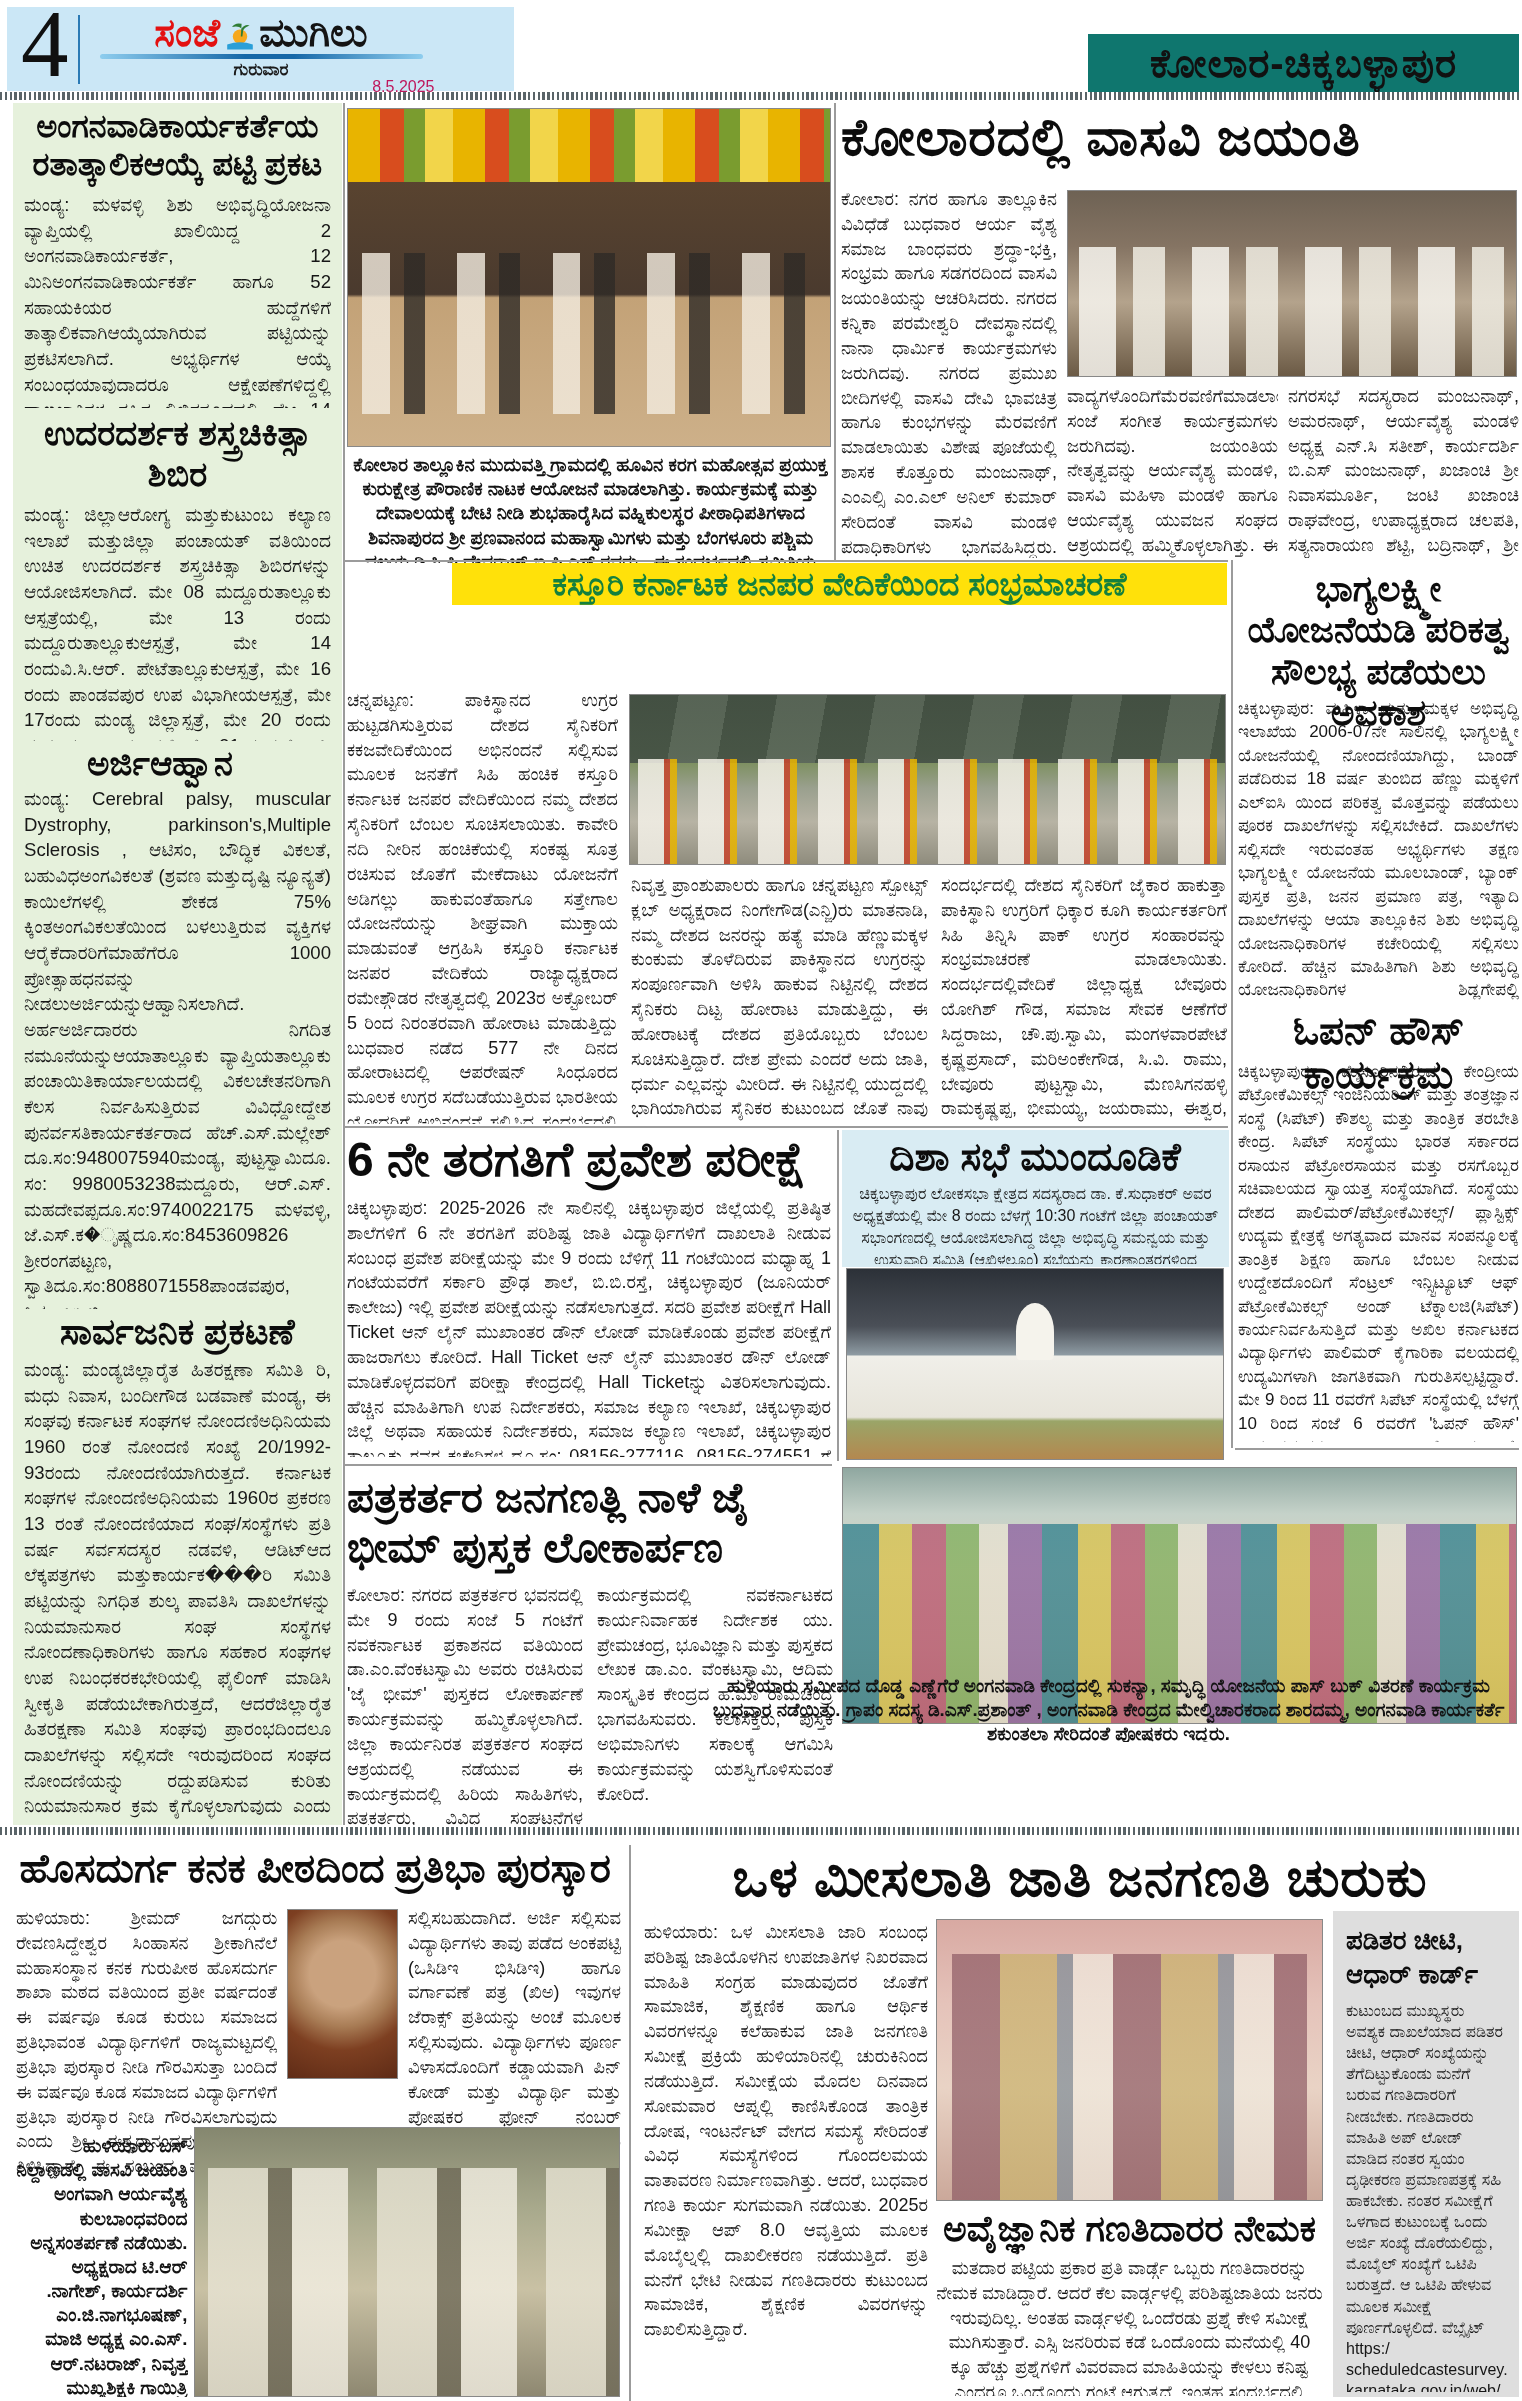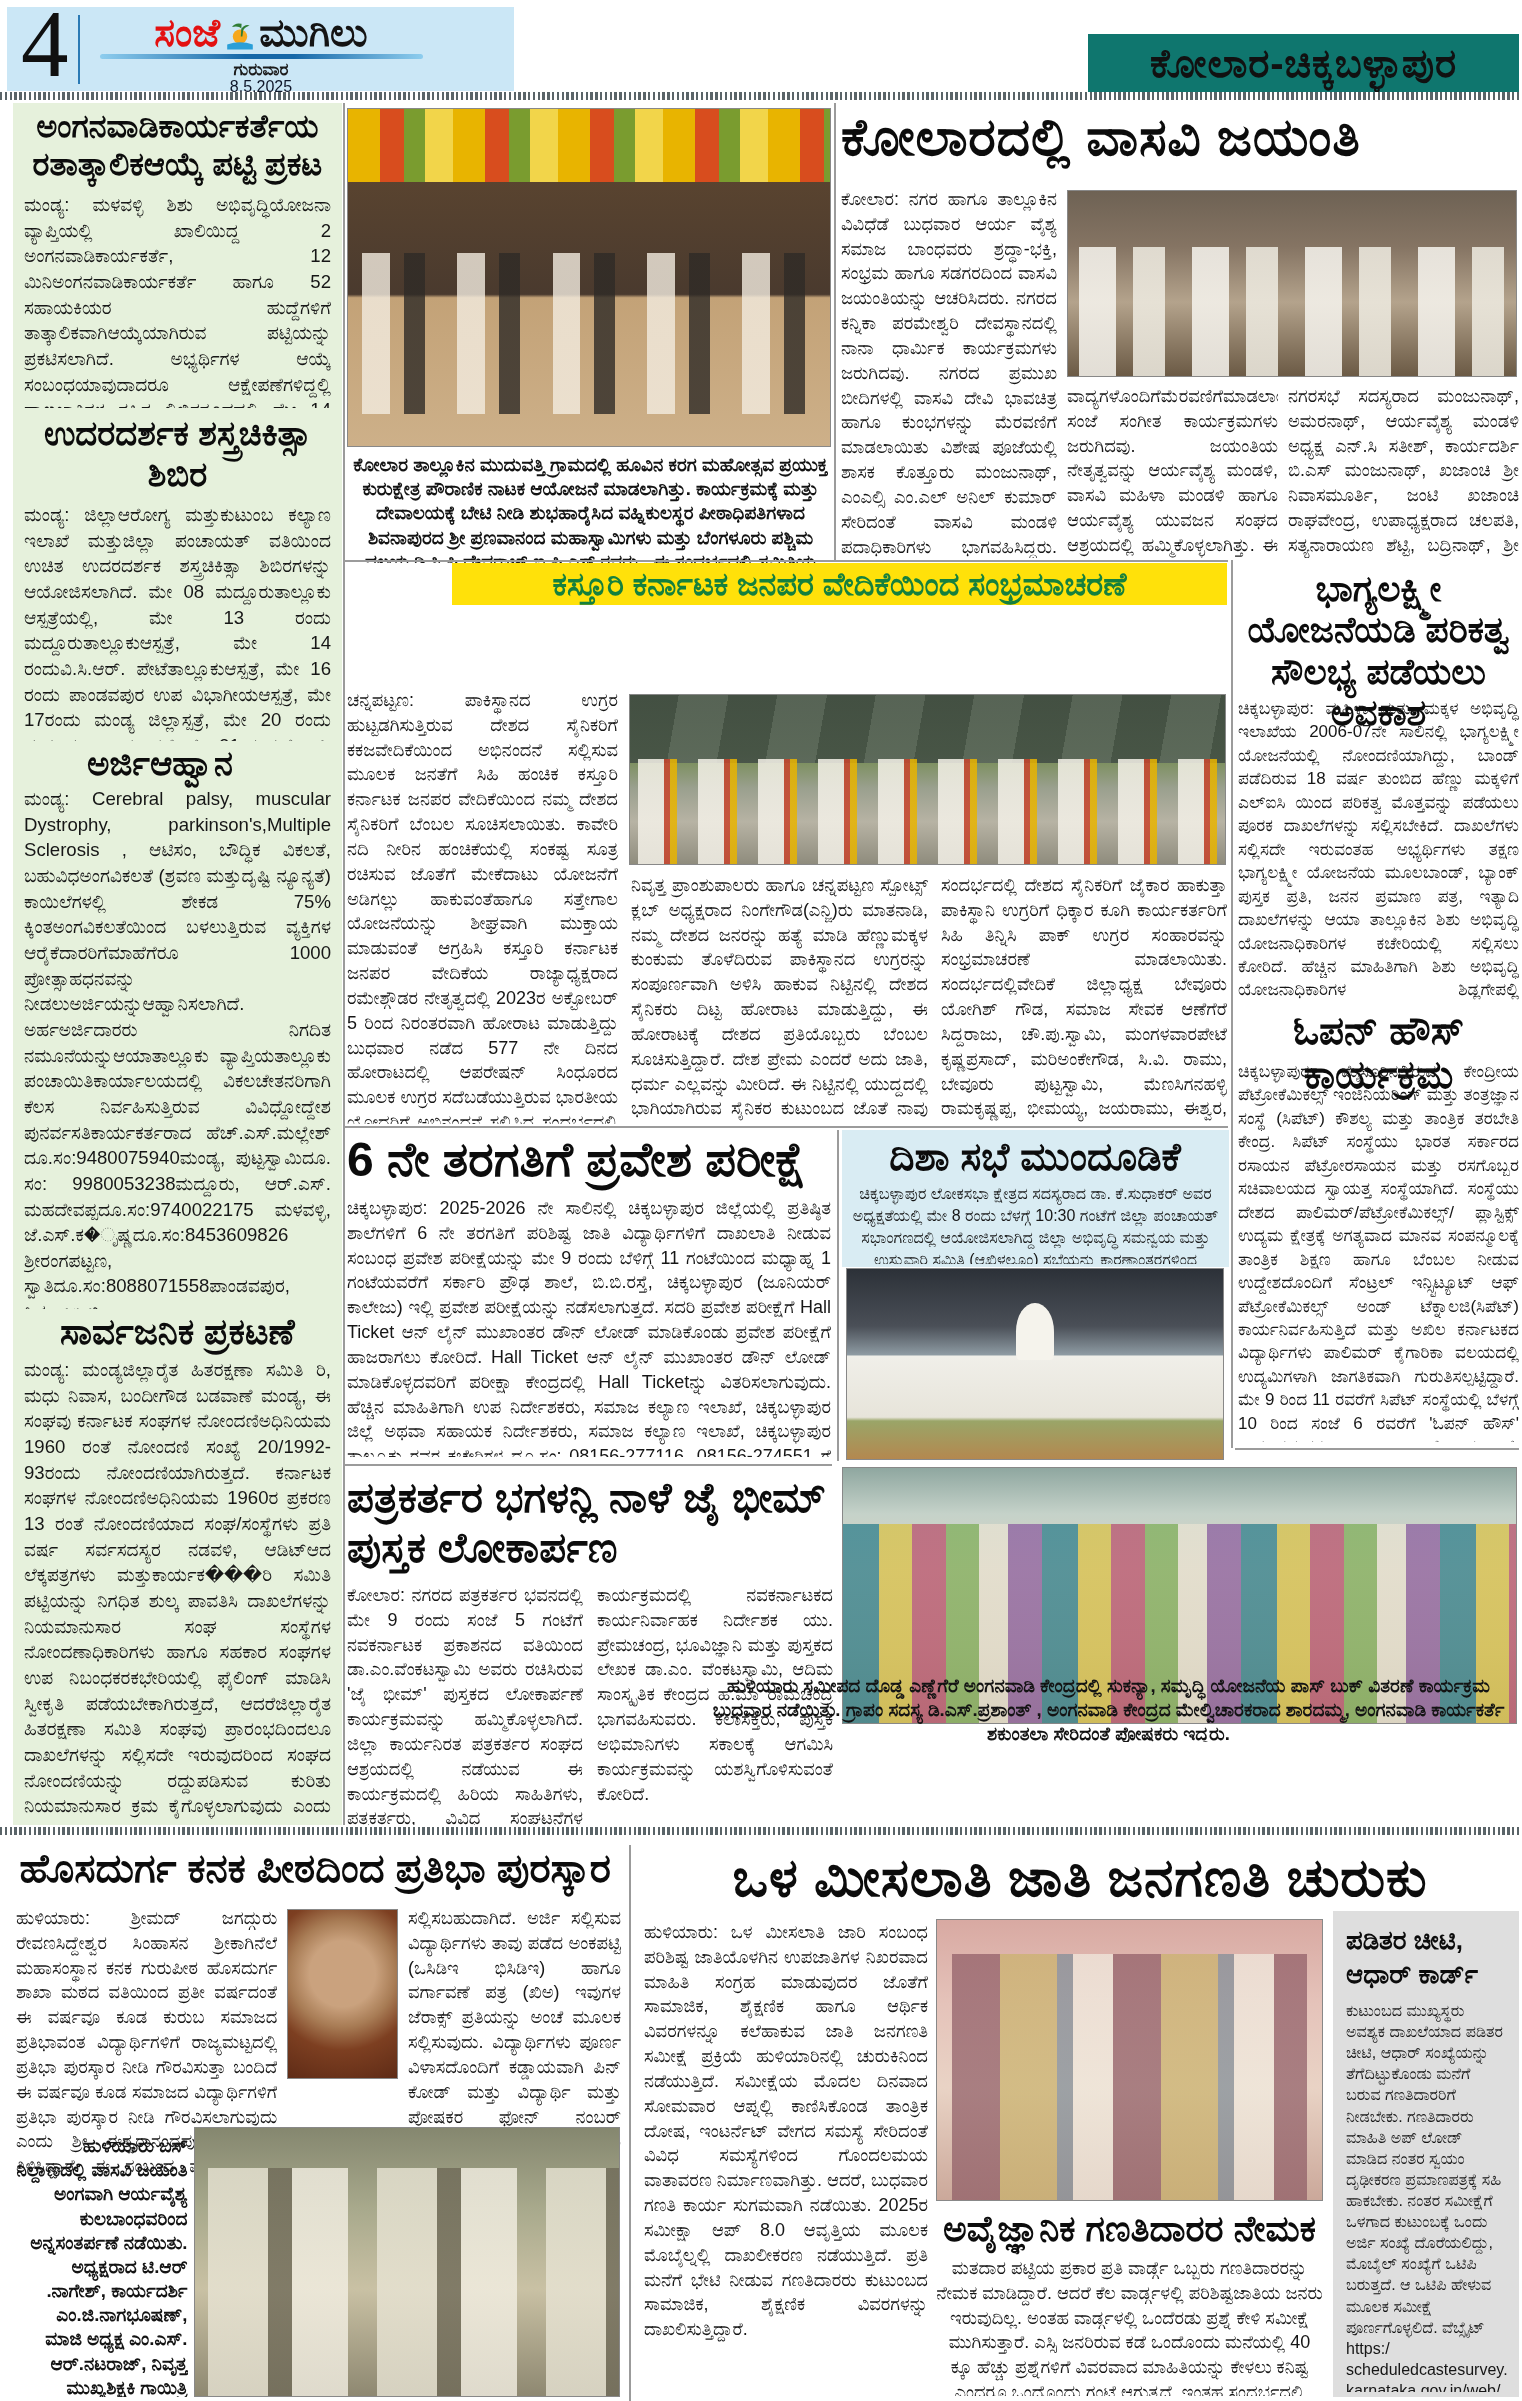--- a/index.html
+++ b/index.html
@@ -66,21 +66,21 @@
         <svg width="32" height="32" viewBox="0 0 40 40">
           <circle cx="20" cy="22" r="9" fill="#f6a81c"></circle>
           <path d="M4 32 Q20 26 36 32 L36 38 L4 38 Z" fill="#2a9fd8"></path>
           <path d="M22 6 Q14 4 10 10 Q18 8 22 12 Q26 6 32 8 Q26 10 24 14 L23 22 L21 22 Z" fill="#2f7d34"></path>
         </svg>
       </span>
       <span class="logo-black" style="font-size:39px;font-weight:bold;">ಮುಗಿಲು</span>
     </div>
     <div class="abs logo-underline" style="left:93px;top:47px;width:323px;height:5.6px;"></div>
     <div class="abs center" style="left:81px;top:53px;width:347px;font-size:17px;font-weight:bold;color:#1b1b1b;">ಗುರುವಾರ</div>
-    <div class="abs center" style="left:81px;top:71px;width:347px;font-size:16px;color:#0f172a;">8.5.2025</div>
+    <div class="abs center" style="left:81px;top:71px;width:347px;font-size:16px;color:#be185d;text-align:right;">8.5.2025</div>
   </div>
 
   <div class="abs regionbox center" style="left:1088px;top:34px;width:431px;height:58px;">
     <span style="font-size:40px;font-weight:bold;line-height:58px;letter-spacing:0.8px;">ಕೋಲಾರ-ಚಿಕ್ಕಬಳ್ಳಾಪುರ</span>
   </div>
 
   <div class="abs hatch" style="left:0;top:92px;width:1523px;height:8px;"></div>
 
   <div class="abs greencol" style="left:13px;top:103px;width:329px;height:1722px;"></div>
 
@@ -139,21 +139,21 @@
   <div class="abs vline" style="left:837px;top:1130px;width:1.6px;height:331px;"></div>
 
   <div class="abs panel-blue" style="left:842px;top:1130px;width:387px;height:137px;"></div>
   <div class="abs hl center" style="left:846px;top:1135px;width:378px;font-size:39px;">ದಿಶಾ ಸಭೆ ಮುಂದೂಡಿಕೆ</div>
   <div class="abs body-txt center" style="left:849px;top:1183px;width:373px;height:81px;font-size:16px;text-align:center;">ಚಿಕ್ಕಬಳ್ಳಾಪುರ ಲೋಕಸಭಾ ಕ್ಷೇತ್ರದ ಸದಸ್ಯರಾದ ಡಾ. ಕೆ.ಸುಧಾಕರ್ ಅವರ ಅಧ್ಯಕ್ಷತೆಯಲ್ಲಿ ಮೇ 8 ರಂದು ಬೆಳಗ್ಗೆ 10:30 ಗಂಟೆಗೆ ಜಿಲ್ಲಾ ಪಂಚಾಯತ್ ಸಭಾಂಗಣದಲ್ಲಿ ಆಯೋಜಿಸಲಾಗಿದ್ದ ಜಿಲ್ಲಾ ಅಭಿವೃದ್ಧಿ ಸಮನ್ವಯ ಮತ್ತು ಉಸ್ತುವಾರಿ ಸಮಿತಿ (ಆಖಿಳಲೂಂ) ಸಭೆಯನ್ನು ಕಾರಣಾಂತರಗಳಿಂದ ಮುಂದೂಡಲಾಗಿದೆ ಎಂದು ಜಿಲ್ಲಾ ಪಂಚಾಯತ್ ಮುಖ್ಯ ಕಾರ್ಯನಿರ್ವಹಣಾಧಿಕಾರಿ ಪ್ರಕಾಶ್ ಜಿ.ಟಿ. ನಿಟ್ಟಾಲಿ ರವರು ಪ್ರಕಟಣೆಯಲ್ಲಿ ತಿಳಿಸಿದ್ದಾರೆ.</div>
   <div class="abs photo ph-zp" style="left:846px;top:1268px;width:378px;height:192px;border:0.8px solid #888;">
       <div class="dome"></div>
     </div>
 
   <div class="abs hline" style="left:345px;top:1464px;width:487px;height:1.6px;"></div>
-  <div class="abs hl" style="left:347px;top:1473px;width:486px;font-size:42px;line-height:1.18;">ಪತ್ರಕರ್ತರ ಭಗಳನ್ಲಿ ನಾಳೆ ಜೈ ಭೀಮ್ ಪುಸ್ತಕ ಲೋಕಾರ್ಪಣ</div>
+  <div class="abs hl" style="left:347px;top:1473px;width:486px;font-size:42px;line-height:1.18;">ಪತ್ರಕರ್ತರ ಜನಗಣತ್ಲಿ ನಾಳೆ ಜೈ ಭೀಮ್ ಪುಸ್ತಕ ಲೋಕಾರ್ಪಣ</div>
   <div class="abs body-txt" style="left:347px;top:1583px;width:236px;height:242px;font-size:18px;">ಕೋಲಾರ: ನಗರದ ಪತ್ರಕರ್ತರ ಭವನದಲ್ಲಿ ಮೇ 9 ರಂದು ಸಂಜೆ 5 ಗಂಟೆಗೆ ನವಕರ್ನಾಟಕ ಪ್ರಕಾಶನದ ವತಿಯಿಂದ ಡಾ.ಎಂ.ವೆಂಕಟಸ್ವಾಮಿ ಅವರು ರಚಿಸಿರುವ 'ಜೈ ಭೀಮ್' ಪುಸ್ತಕದ ಲೋಕಾರ್ಪಣೆ ಕಾರ್ಯಕ್ರಮವನ್ನು ಹಮ್ಮಿಕೊಳ್ಳಲಾಗಿದೆ. ಜಿಲ್ಲಾ ಕಾರ್ಯನಿರತ ಪತ್ರಕರ್ತರ ಸಂಘದ ಆಶ್ರಯದಲ್ಲಿ ನಡೆಯುವ ಈ ಕಾರ್ಯಕ್ರಮದಲ್ಲಿ ಹಿರಿಯ ಸಾಹಿತಿಗಳು, ಪತ್ರಕರ್ತರು, ವಿವಿಧ ಸಂಘಟನೆಗಳ ಮುಖಂಡರು ಪಾಲ್ಗೊಳ್ಳಲಿದ್ದಾರೆ. ಪುಸ್ತಕದ ಕುರಿತು ವಿಚಾರ ಸಂಕಿರಣ ನಡೆಯಲಿದೆ.</div>
   <div class="abs body-txt" style="left:597px;top:1583px;width:236px;height:242px;font-size:18px;">ಕಾರ್ಯಕ್ರಮದಲ್ಲಿ ನವಕರ್ನಾಟಕದ ಕಾರ್ಯನಿರ್ವಾಹಕ ನಿರ್ದೇಶಕ ಯು. ಪ್ರೇಮಚಂದ್ರ, ಭೂವಿಜ್ಞಾನಿ ಮತ್ತು ಪುಸ್ತಕದ ಲೇಖಕ ಡಾ.ಎಂ. ವೆಂಕಟಸ್ವಾಮಿ, ಆದಿಮ ಸಾಂಸ್ಕೃತಿಕ ಕೇಂದ್ರದ ಹ.ಮಾ ರಾಮಚಂದ್ರ ಭಾಗವಹಿಸುವರು. ಕಲಾಸಕ್ತರು, ಪುಸ್ತಕ ಅಭಿಮಾನಿಗಳು ಸಕಾಲಕ್ಕೆ ಆಗಮಿಸಿ ಕಾರ್ಯಕ್ರಮವನ್ನು ಯಶಸ್ವಿಗೊಳಿಸುವಂತೆ ಕೋರಿದೆ.</div>
 
   <div class="abs photo ph-passbook" style="left:842px;top:1467px;width:675px;height:257px;border:0.8px solid #888;">
       <div class="figs"></div>
     </div>
   <div class="abs caption center" style="left:700px;top:1674px;width:817px;height:68px;font-size:18.6px;">ಹುಳಿಯಾರು ಸಮೀಪದ ದೊಡ್ಡ ಎಣ್ಣೆಗೆರೆ ಅಂಗನವಾಡಿ ಕೇಂದ್ರದಲ್ಲಿ ಸುಕನ್ಯಾ, ಸಮೃದ್ಧಿ ಯೋಜನೆಯ ಪಾಸ್ ಬುಕ್ ವಿತರಣೆ ಕಾರ್ಯಕ್ರಮ ಬುಧವಾರ ನಡೆಯಿತು. ಗ್ರಾಪಂ ಸದಸ್ಯ ಡಿ.ಎಸ್.ಪ್ರಶಾಂತ್ , ಅಂಗನವಾಡಿ ಕೇಂದ್ರದ ಮೇಲ್ವಿಚಾರಕರಾದ ಶಾರದಮ್ಮ, ಅಂಗನವಾಡಿ ಕಾರ್ಯಕರ್ತೆ ಶಕುಂತಲಾ ಸೇರಿದಂತೆ ಪೋಷಕರು ಇದ್ದರು.</div>
 
   <div class="abs hatch" style="left:0;top:1827px;width:1523px;height:8px;"></div>
 

